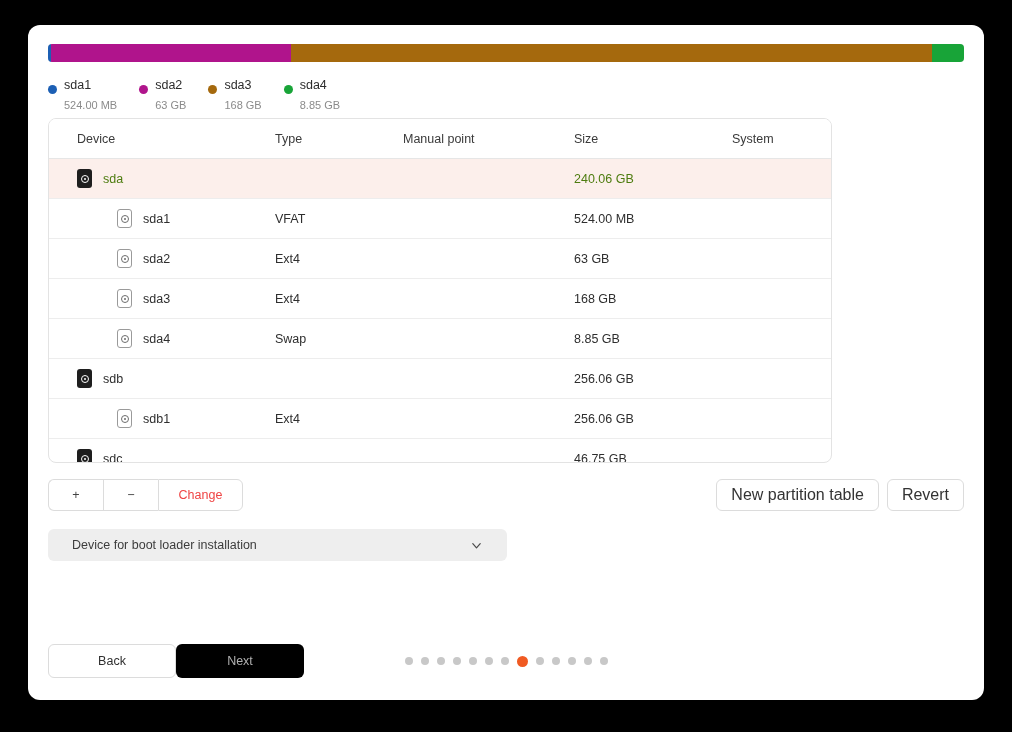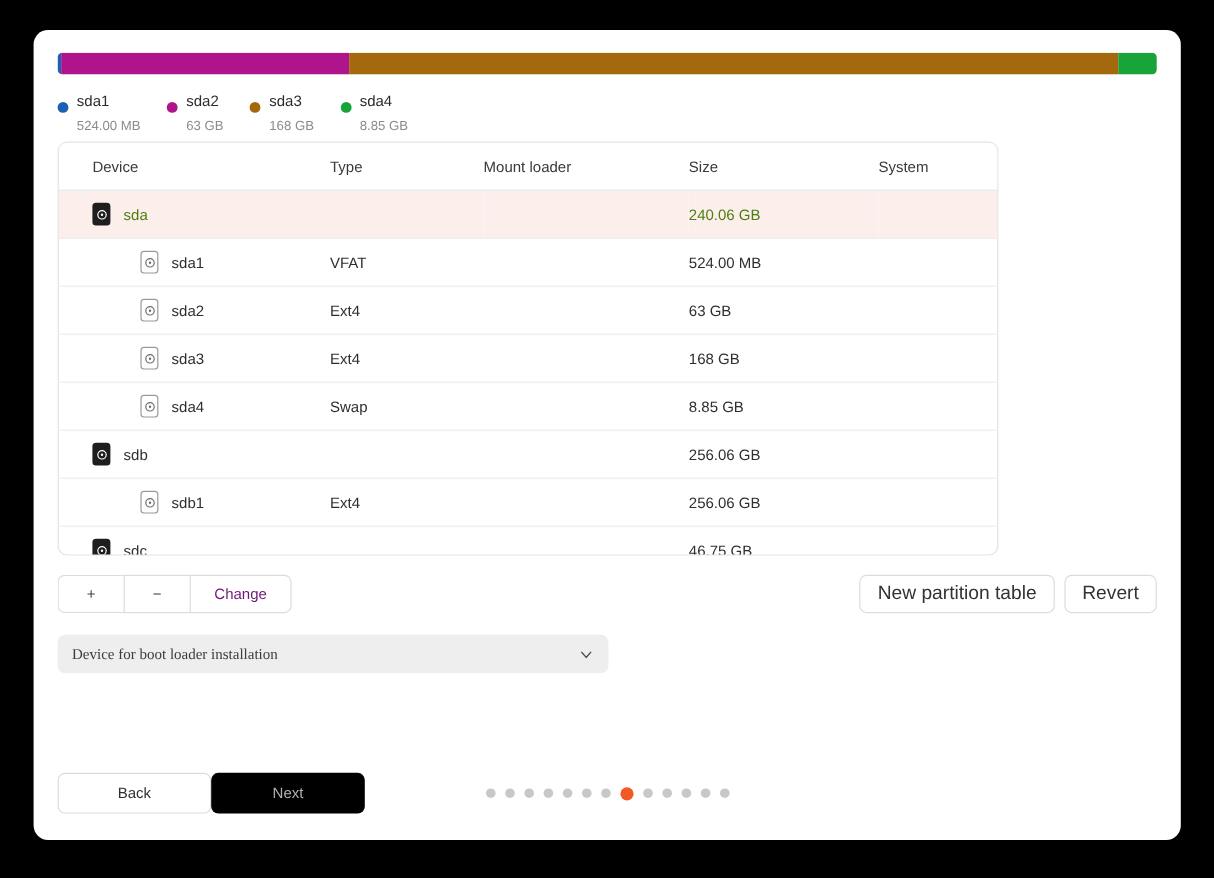--- a/index.html
+++ b/index.html
@@ -187,21 +187,21 @@
     border-right: none;
     font-size: 12.5px;
     color: #444;
     cursor: pointer;
     font-family: inherit;
     display: flex; align-items: center; justify-content: center;
   }
   .btn-group .gbtn:first-child { border-radius: 6px 0 0 6px; }
   .btn-group .gbtn:last-child  { border-radius: 0 6px 6px 0; border-right: 1px solid #dcdcdc; }
   .btn-group .gbtn.wide { min-width: 85px; }
-  .btn-group .gbtn.disabled { color: #701a75; cursor: default; }
+  .btn-group .gbtn.disabled { color: #ef4444; cursor: default; }
 
   .right-btns { display: flex; gap: 8px; }
   .btn {
     height: 32px;
     padding: 0 14px;
     background: #ffffff;
     border: 1px solid #dcdcdc;
     border-radius: 6px;
     font-size: 16px;
     color: #333;
@@ -210,25 +210,24 @@
   }
 
   
   .select-row { margin-top: 18px; }
   .combo {
     width: 459px; height: 32px;
     background: #eeeeee;
     border: none;
     border-radius: 6px;
     display: flex; align-items: center;
-    padding: 0 12px;
+    padding: 0 24px;
     cursor: pointer;
     font-size: 12.5px;
     color: #3c3c3c;
-    font-family: Liberation Serif, serif;
   }
   .combo .combo-label { flex: 1 1 auto; }
   .combo svg { width: 13px; height: 13px; }
 
   
   .footer {
     flex: 0 0 78px;
     position: relative;
     padding: 0 20px;
     display: flex;
@@ -299,21 +298,21 @@
             </div>
           </div>
       </div>
 
       <div class="table-frame">
         <table class="parts">
           <thead>
             <tr>
               <th class="col-device">Device</th>
               <th class="col-type">Type</th>
-              <th class="col-mount">Mount loader</th>
+              <th class="col-mount">Manual point</th>
               <th class="col-size">Size</th>
               <th class="col-system">System</th>
               <th class="col-format">Format</th>
             </tr>
           </thead>
           <tbody id="parts-body">
               <tr class="selected">
                 <td class="col-device">
                   <span class="dev-cell">
                     <span class="ico-disk drive">

